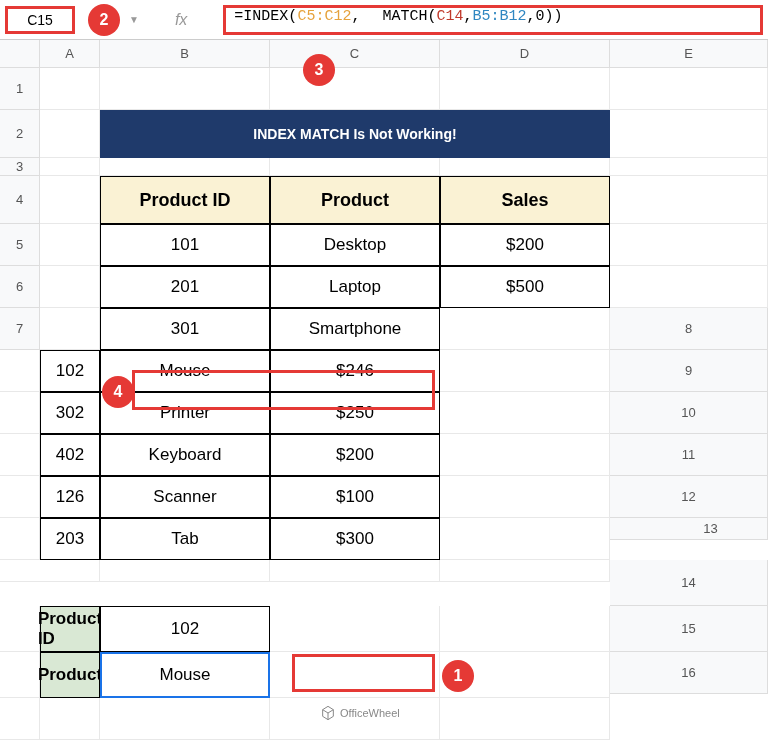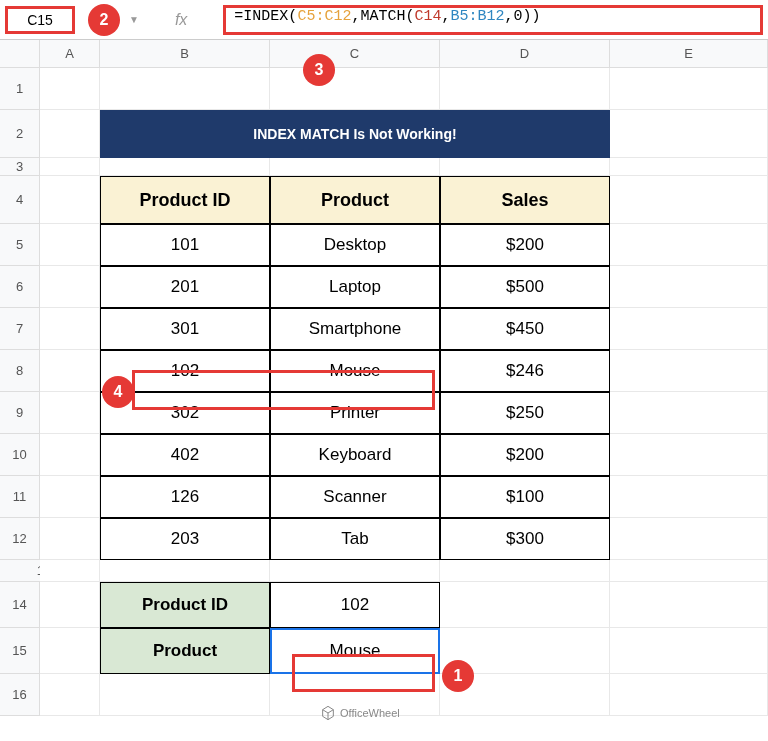--- a/index.html
+++ b/index.html
@@ -45,21 +45,21 @@
       border: 3px solid #e53935;
       display: flex;
       align-items: flex-start;
       padding: 0 8px;
       font-size: 15px;
       background: #fff;
       font-family: 'Courier New', monospace;
     }
     
     .f-eq { color: #000; }
-    .f-func { color: #000; }
+    .f-func { color: #000; margin-left: 22px; }
     .f-range1 { color: #e6a23c; }
     .f-range2 { color: #c0392b; }
     .f-range3 { color: #2e86c1; }
     .f-paren { color: #000; }
     .f-comma { color: #000; }
     .f-num { color: #000; }
     
     .sheet {
       display: grid;
       grid-template-columns: 40px 60px 170px 170px 170px 158px;
@@ -257,21 +257,20 @@
   <div class="cell row-6"></div>
   <div class="cell table-cell row-6">201</div>
   <div class="cell table-cell row-6">Laptop</div>
   <div class="cell table-cell row-6">$500</div>
   <div class="cell row-6"></div>
 
   <div class="row-header row-7">7</div>
   <div class="cell row-7"></div>
   <div class="cell table-cell row-7">301</div>
   <div class="cell table-cell row-7">Smartphone</div>
-  <div class="cell table-cell row-7">$450</div>
   <div class="cell row-7"></div>
 
   <div class="row-header row-8">8</div>
   <div class="cell row-8"></div>
   <div class="cell table-cell row-8">102</div>
   <div class="cell table-cell row-8">Mouse</div>
   <div class="cell table-cell row-8">$246</div>
   <div class="cell row-8"></div>
 
   <div class="row-header row-9">9</div>

